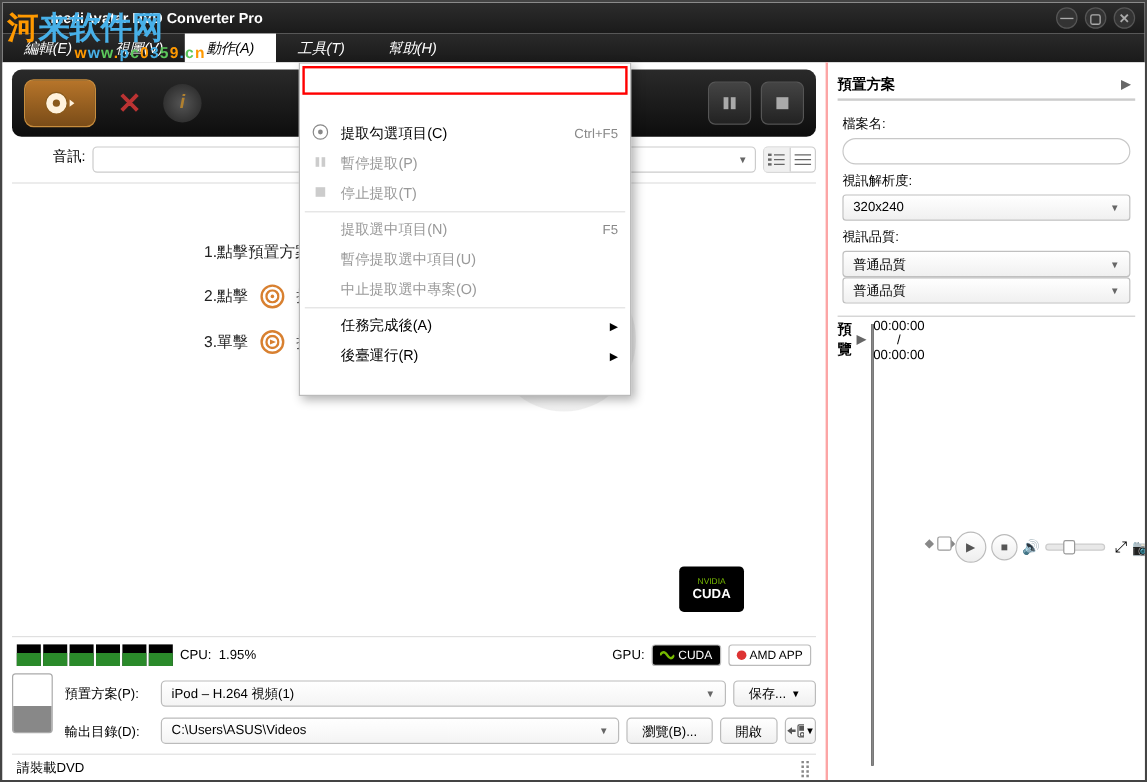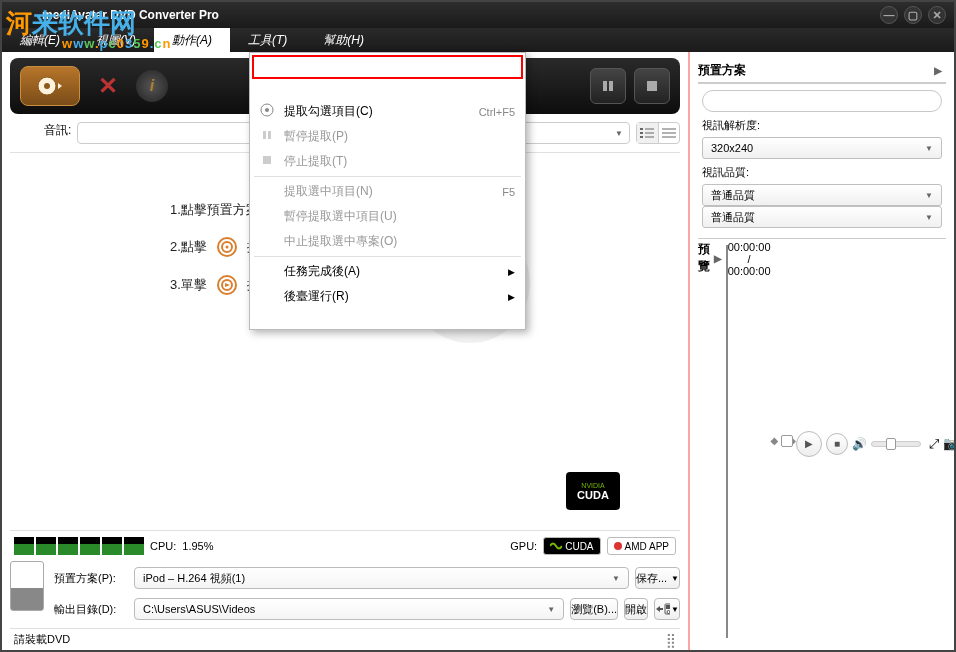--- a/index.html
+++ b/index.html
@@ -62,21 +62,21 @@
 .wave { width: 130px; height: 18px; display: flex; gap: 2px; }
 .wave div { flex: 1; background: linear-gradient(to top, #2a8a2a 60%, #000 60%, #000 62%, transparent 62%); background-color: #000; }
 .gpubadge { height: 18px; border: 1px solid #bbb; border-radius: 3px; padding: 0 6px; display: flex; align-items: center; font-size: 10px; cursor: pointer; gap: 3px; }
 .gpubadge.dark { background: #000; color: #fff; }
 .gpubadge .dot { width: 8px; height: 8px; border-radius: 50%; background: #d33; }
 
 .presetrow, .outrow { display: flex; align-items: center; height: 28px; font-size: 11px; gap: 6px; margin: 3px 0; }
 .thumb { width: 34px; height: 50px; background: linear-gradient(#fff 55%, #888 55%); border: 1px solid #aaa; border-radius: 3px; margin-right: 4px; }
 .selbox { flex: 1; height: 22px; border: 1px solid #bbb; border-radius: 4px; background: linear-gradient(#fff,#f4f4f4); padding: 0 8px; display: flex; align-items: center; cursor: pointer; font-size: 11px; }
 .selbox .dn { margin-left: auto; font-size: 8px; color: #666; }
-.sbtn { height: 22px; border: 1px solid #bbb; border-radius: 4px; background: linear-gradient(#fff,#f0f0f0); padding: 0 0; display: flex; align-items: center; cursor: pointer; font-size: 11px; }
+.sbtn { height: 22px; border: 1px solid #bbb; border-radius: 4px; background: linear-gradient(#fff,#f0f0f0); padding: 0 12px; display: flex; align-items: center; cursor: pointer; font-size: 11px; }
 .iconbtn { width: 26px; height: 22px; border: 1px solid #bbb; border-radius: 4px; background: linear-gradient(#fff,#f0f0f0); display: flex; align-items: center; justify-content: center; cursor: pointer; font-size: 11px; }
 
 .statusbar { display: flex; align-items: center; height: 22px; font-size: 11px; border-top: 1px solid #e0e0e0; margin-top: 2px; padding: 0 4px; }
 .statusbar .grip { margin-left: auto; font-size: 14px; color: #888; }
 
 .rightcol { width: 266px; background: #fff; border-left: 2px solid #fca5a5; display: flex; flex-direction: column; padding: 6px 8px 8px 8px; }
 .rhdr { display: flex; align-items: center; font-size: 12px; font-weight: bold; height: 26px; border-bottom: 2px solid #ccc; cursor: pointer; }
 .rhdr .chev { margin-left: auto; font-size: 10px; padding: 0 4px; color: #666; }
 .rform { padding: 6px 4px 10px 4px; border-bottom: 1px solid #ccc; }
 .rform label { font-size: 11px; display: block; margin: 6px 0 4px 0; }
@@ -330,20 +330,21 @@
       <span class="grip">⣿</span>
     </div>
   </div>
 
   <div class="rightcol">
     <div class="rhdr">
         <span>預置方案</span>
         <span class="chev">▶</span>
       </div>
     <div class="rform">
+      <label>檔案名:</label>
       <div class="rinput"></div>
       <label>視訊解析度:</label>
       <div class="rsel">
           <span>320x240</span>
           <span class="dn">▼</span>
         </div>
       <label>視訊品質:</label>
       <div class="rsel">
           <span>普通品質</span>
           <span class="dn">▼</span>

